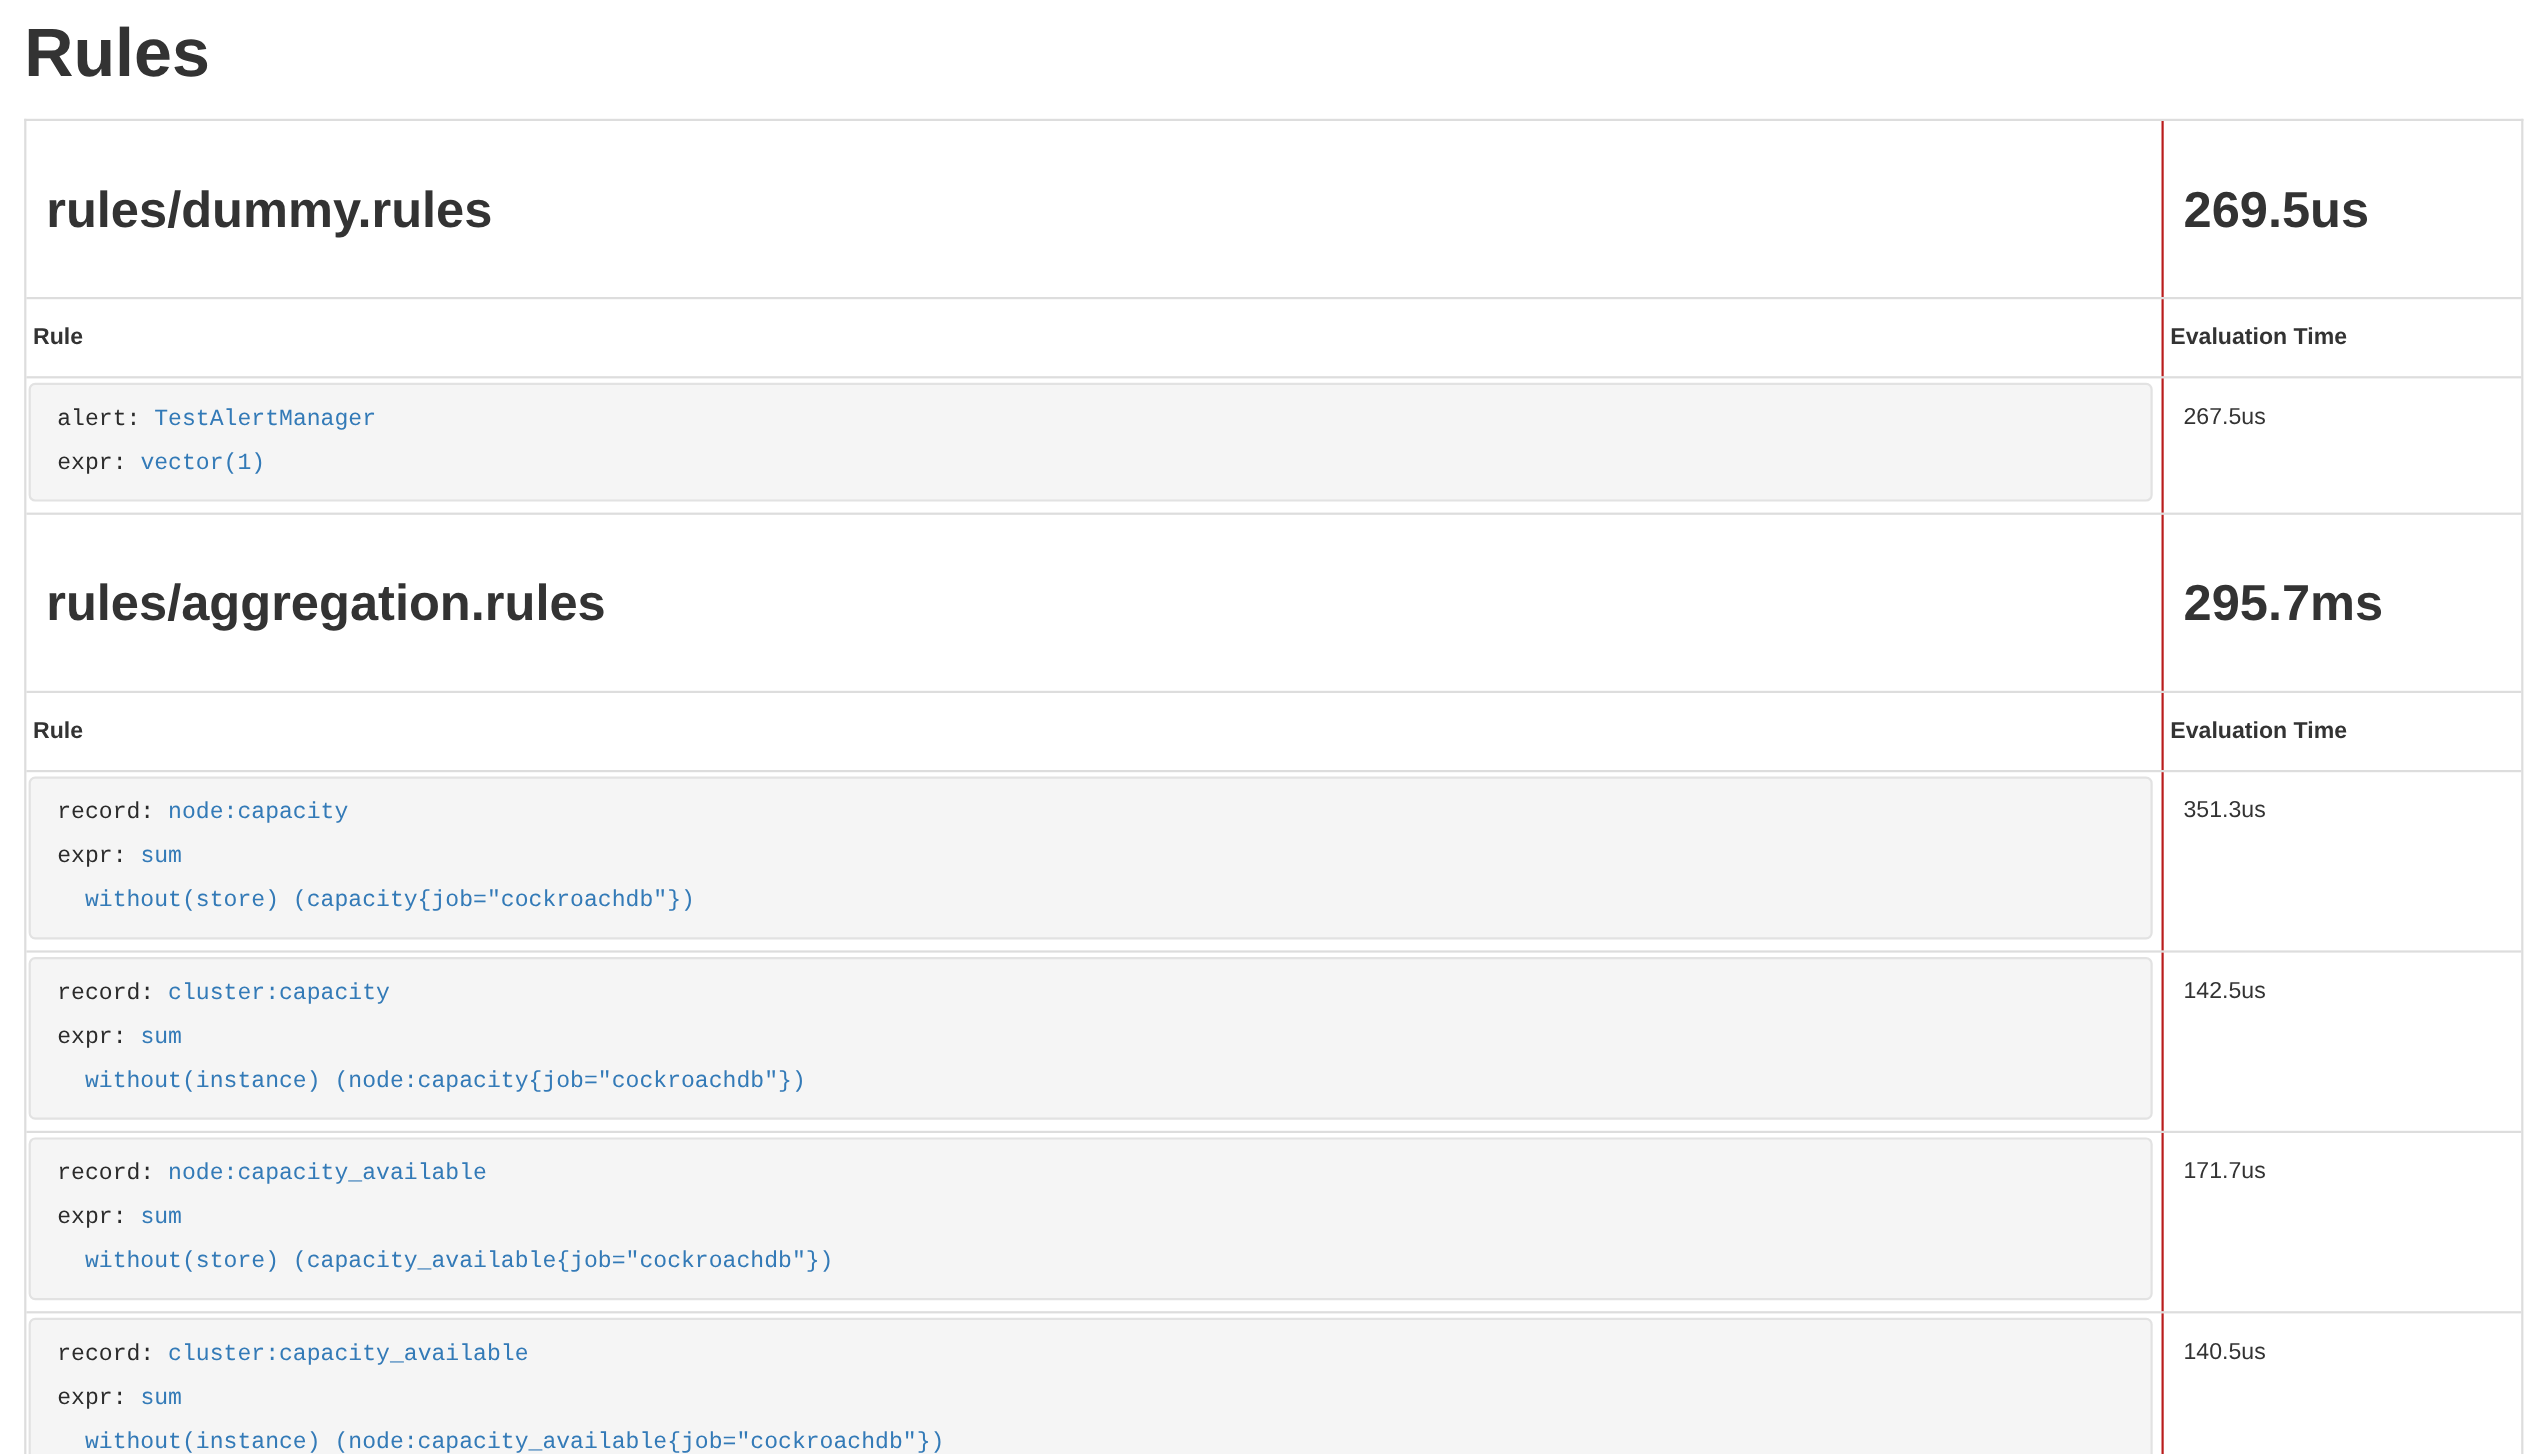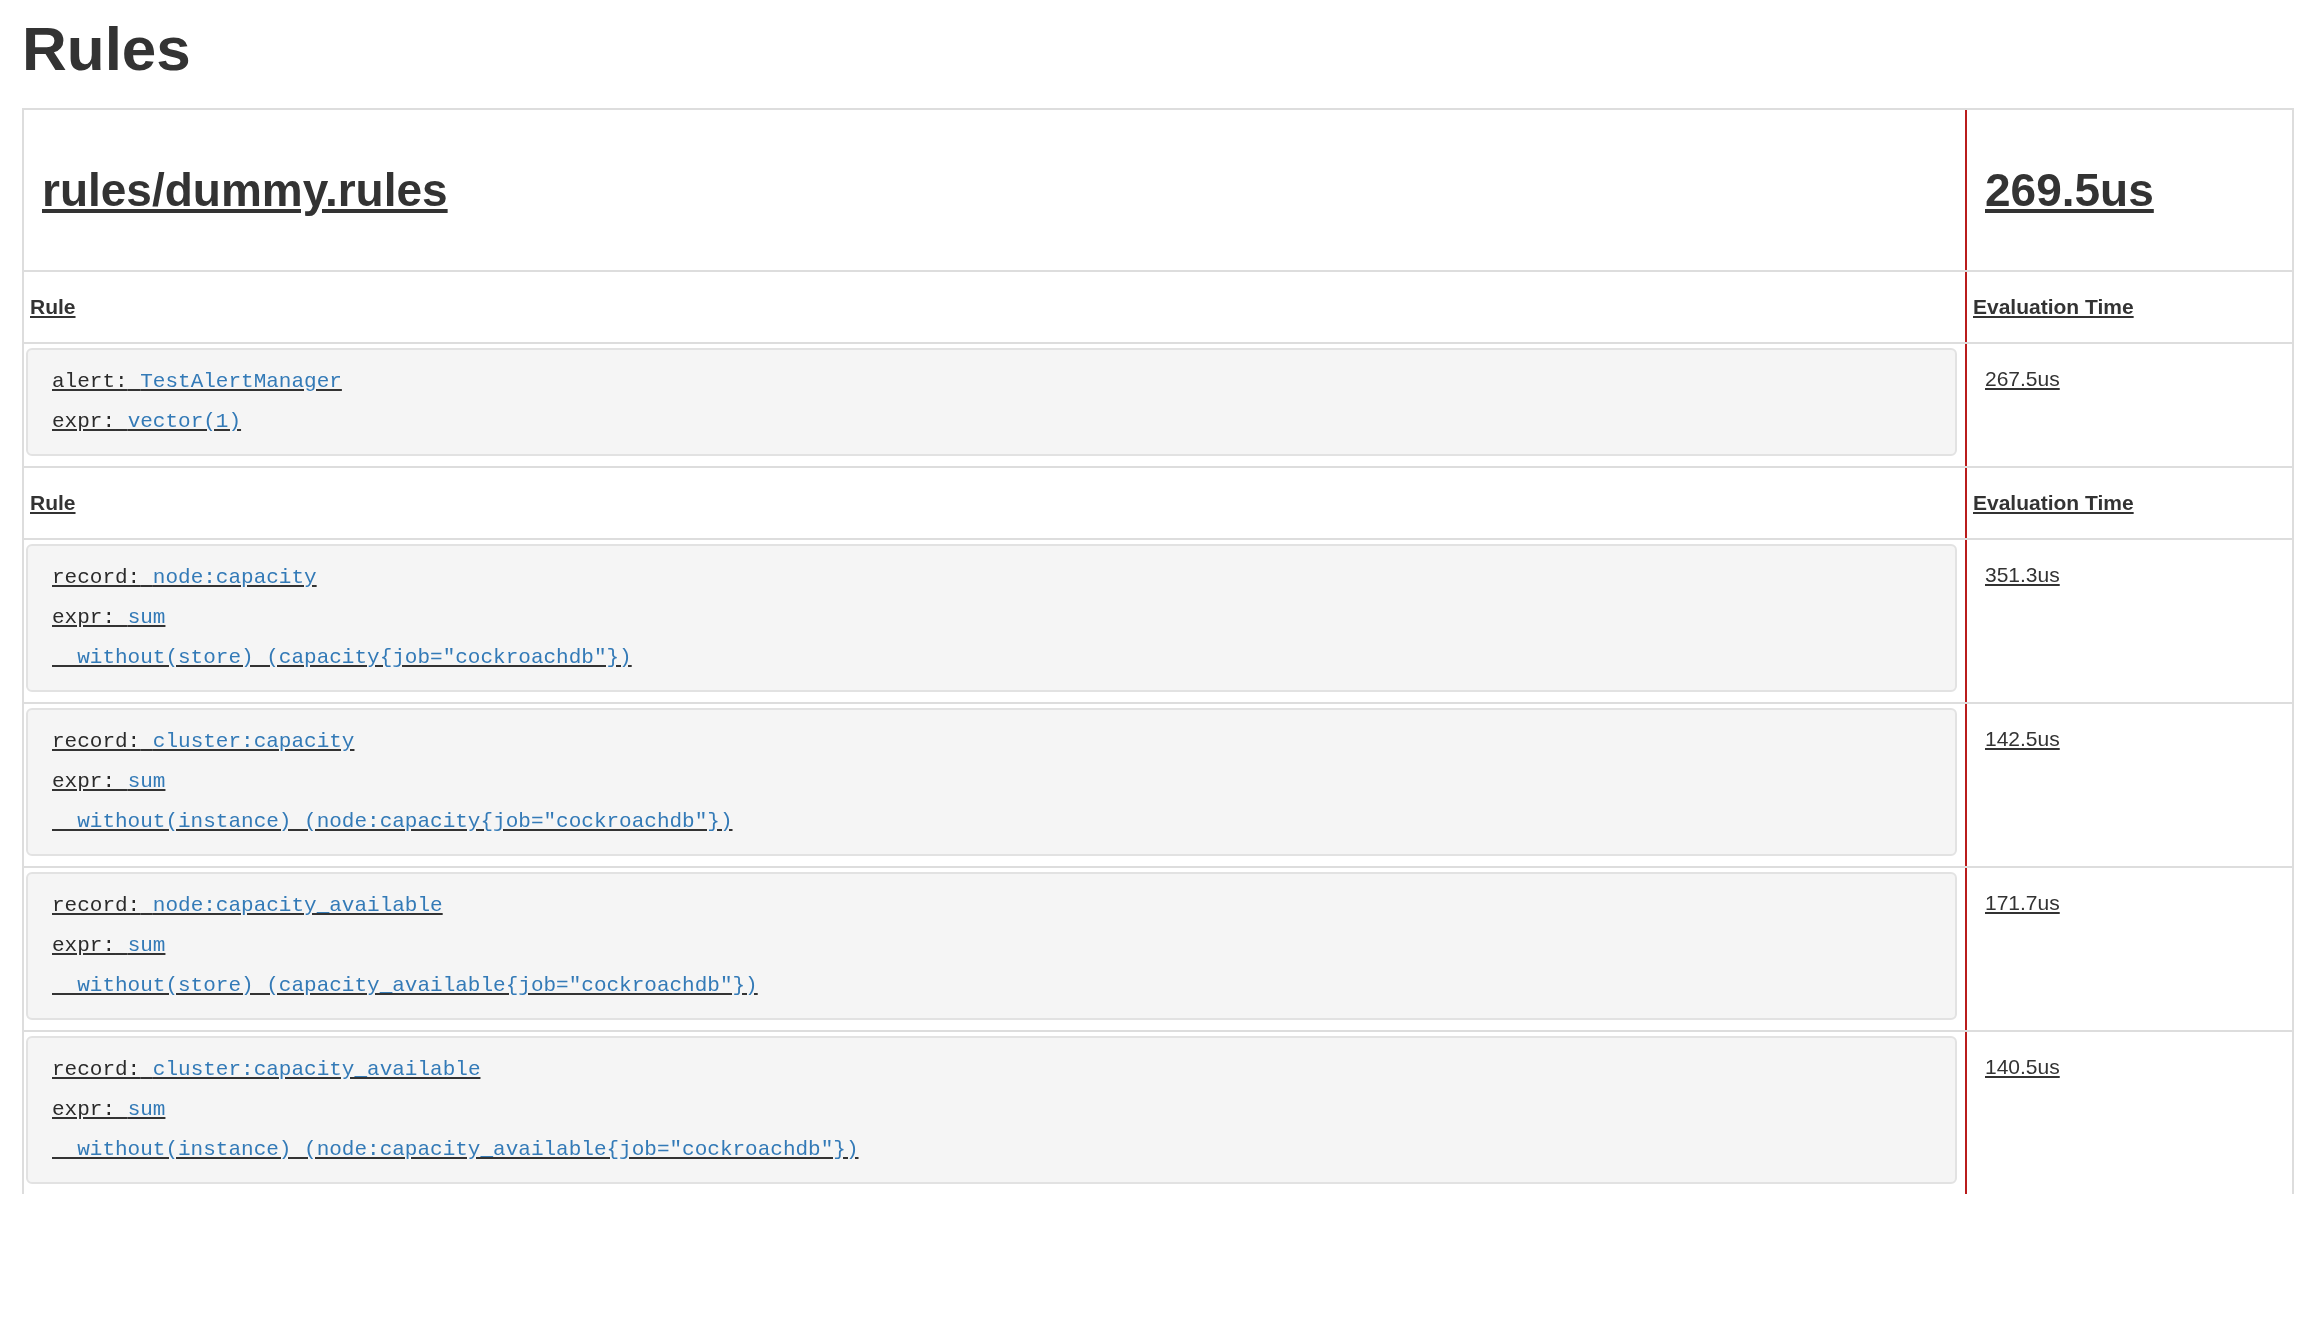--- a/index.html
+++ b/index.html
@@ -25,21 +25,20 @@
     color: #333333;
     margin: 6px 0 30px 0;
   }
   .rules-table {
     border: 2px solid #dddddd;
     border-bottom: none;
   }
   .row {
     display: flex;
     align-items: stretch;
-    text-decoration: underline;
   }
   .row + .row {
     border-top: 2px solid #dddddd;
   }
   .cell-rule {
     flex: 1 1 auto;
     min-width: 0;
   }
   .cell-time {
     flex: 0 0 327px;
@@ -120,20 +119,28 @@
     </div>
 
     <div class="row rule-row">
       <div class="cell-rule">
           <pre class="rule-code"><span class="yk">alert:</span> <a>TestAlertManager</a>
 <span class="yk">expr:</span> <a>vector(1)</a></pre>
         </div>
       <div class="cell-time">267.5us</div>
     </div>
 
+    <div class="row group-header">
+      <div class="cell-rule">
+        <h2 class="file-name">rules/aggregation.rules</h2>
+      </div>
+      <div class="cell-time">
+        <h2 class="group-time">295.7ms</h2>
+      </div>
+    </div>
 
     <div class="row col-header">
       <div class="cell-rule">Rule</div>
       <div class="cell-time">Evaluation Time</div>
     </div>
 
     <div class="row rule-row">
       <div class="cell-rule">
           <pre class="rule-code"><span class="yk">record:</span> <a>node:capacity</a>
 <span class="yk">expr:</span> <a>sum

